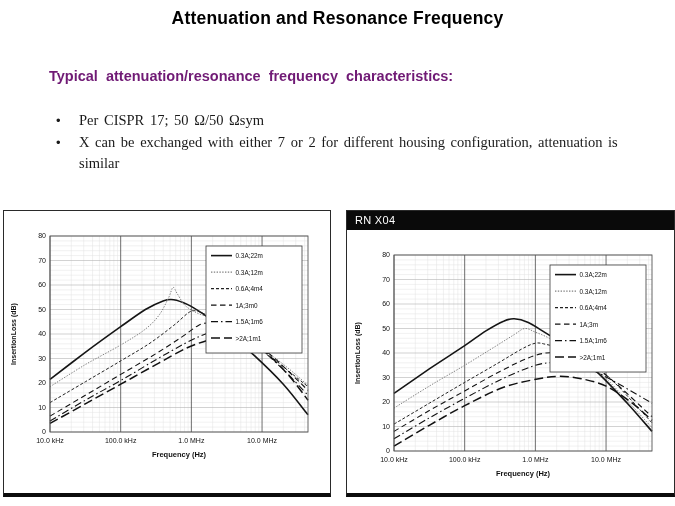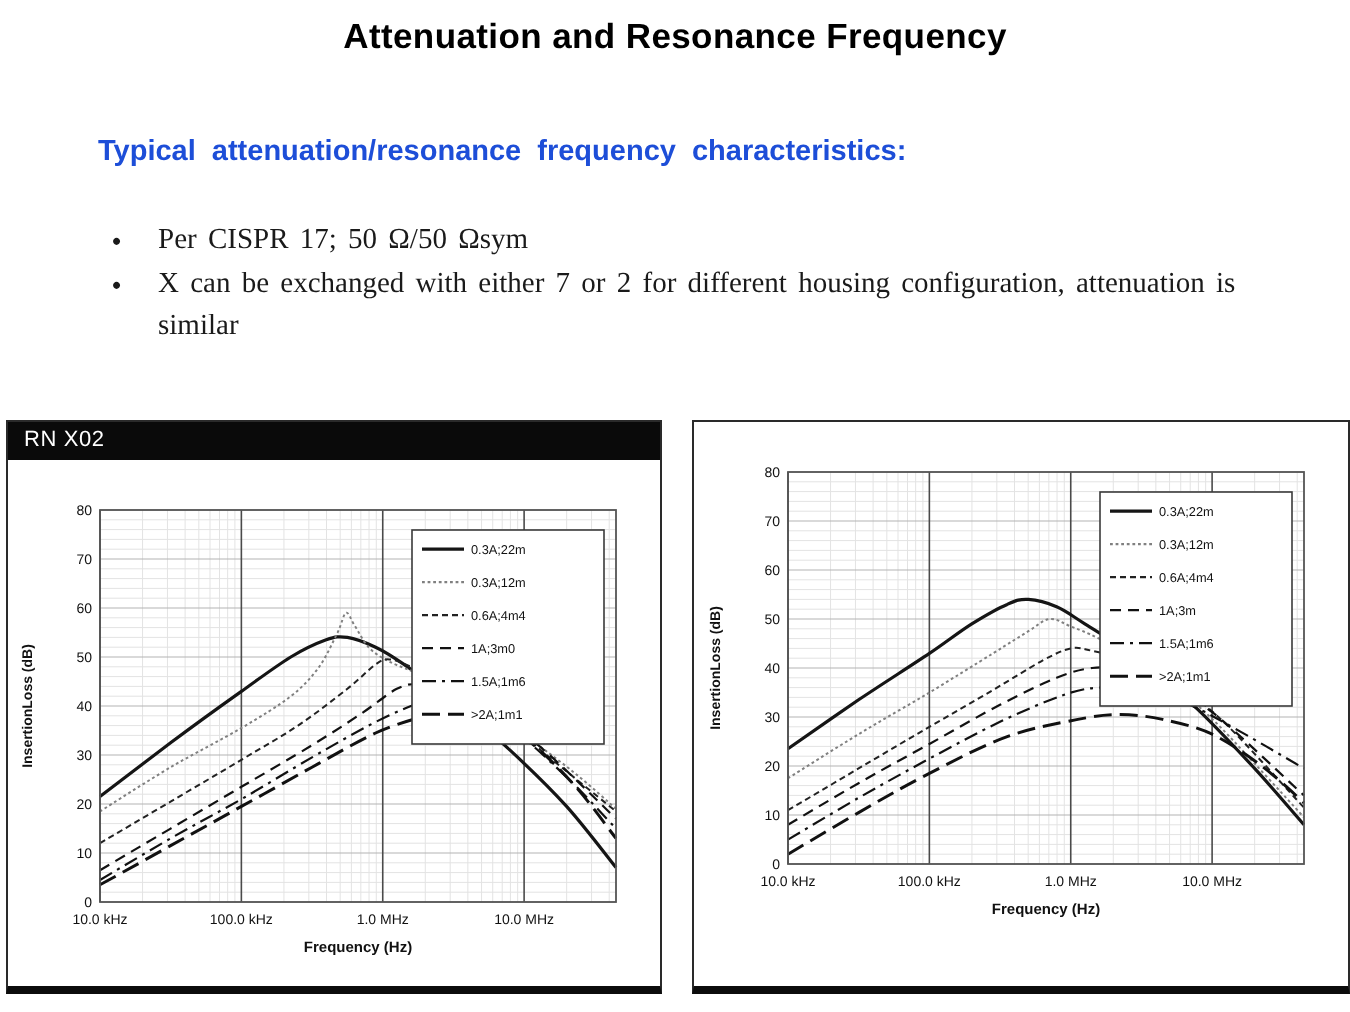--- a/index.html
+++ b/index.html
@@ -8,21 +8,21 @@
     font-family:"Liberation Sans", sans-serif;color:#111;
     -webkit-font-smoothing:antialiased;
   }
   .slide{position:relative;width:675px;height:506px;overflow:hidden;background:#fff;}
   .slide-title{
     position:absolute;top:8px;left:0;width:675px;margin:0;
     text-align:center;font-size:17.5px;font-weight:bold;letter-spacing:.2px;color:#000;
   }
   .subheading{
     position:absolute;top:68px;left:49px;margin:0;
-    font-size:14.5px;font-weight:bold;word-spacing:4px;color:#1d4ed8;
+    font-size:14.5px;font-weight:bold;word-spacing:4px;color:#701a75;
   }
   .bullets{position:absolute;top:110px;left:56px;width:585px;font-size:14.5px;line-height:21.5px;word-spacing:2px;color:#1a1a1a;}
   .bullet{display:flex;align-items:flex-start;}
   .bullet .dot{width:23px;flex:0 0 23px;font-size:13px;line-height:21.5px;}
   .bullet .txt{flex:1;max-width:552px;font-family:Liberation Serif, serif;}
   .charts{position:absolute;top:210px;left:0;width:675px;height:290px;}
   .panel{
     position:absolute;top:0;height:287px;background:#fff;box-sizing:border-box;
     border:1px solid #2a2a2a;border-bottom:4px solid #0c0c0c;
   }
@@ -50,22 +50,140 @@
     </div>
     <div class="bullet">
       <span class="dot">•</span>
       <span class="txt">X can be exchanged with either 7 or 2 for different housing configuration, attenuation is similar</span>
     </div>
   </div>
 
   <div class="charts">
 
     <div class="panel panel-x02">
+      <svg class="chart" width="326" height="262" viewBox="0 0 326 262">
+          <g>
+            <line x1="46" x2="304" y1="215.1" y2="215.1" stroke="#e3e3e3" stroke-width="0.5"></line>
+            <line x1="46" x2="304" y1="210.2" y2="210.2" stroke="#e3e3e3" stroke-width="0.5"></line>
+            <line x1="46" x2="304" y1="205.3" y2="205.3" stroke="#e3e3e3" stroke-width="0.5"></line>
+            <line x1="46" x2="304" y1="200.4" y2="200.4" stroke="#e3e3e3" stroke-width="0.5"></line>
+            <line x1="46" x2="304" y1="190.6" y2="190.6" stroke="#e3e3e3" stroke-width="0.5"></line>
+            <line x1="46" x2="304" y1="185.7" y2="185.7" stroke="#e3e3e3" stroke-width="0.5"></line>
+            <line x1="46" x2="304" y1="180.8" y2="180.8" stroke="#e3e3e3" stroke-width="0.5"></line>
+            <line x1="46" x2="304" y1="175.9" y2="175.9" stroke="#e3e3e3" stroke-width="0.5"></line>
+            <line x1="46" x2="304" y1="166.1" y2="166.1" stroke="#e3e3e3" stroke-width="0.5"></line>
+            <line x1="46" x2="304" y1="161.2" y2="161.2" stroke="#e3e3e3" stroke-width="0.5"></line>
+            <line x1="46" x2="304" y1="156.3" y2="156.3" stroke="#e3e3e3" stroke-width="0.5"></line>
+            <line x1="46" x2="304" y1="151.4" y2="151.4" stroke="#e3e3e3" stroke-width="0.5"></line>
+            <line x1="46" x2="304" y1="141.6" y2="141.6" stroke="#e3e3e3" stroke-width="0.5"></line>
+            <line x1="46" x2="304" y1="136.7" y2="136.7" stroke="#e3e3e3" stroke-width="0.5"></line>
+            <line x1="46" x2="304" y1="131.8" y2="131.8" stroke="#e3e3e3" stroke-width="0.5"></line>
+            <line x1="46" x2="304" y1="126.9" y2="126.9" stroke="#e3e3e3" stroke-width="0.5"></line>
+            <line x1="46" x2="304" y1="117.1" y2="117.1" stroke="#e3e3e3" stroke-width="0.5"></line>
+            <line x1="46" x2="304" y1="112.19999999999999" y2="112.19999999999999" stroke="#e3e3e3" stroke-width="0.5"></line>
+            <line x1="46" x2="304" y1="107.30000000000001" y2="107.30000000000001" stroke="#e3e3e3" stroke-width="0.5"></line>
+            <line x1="46" x2="304" y1="102.4" y2="102.4" stroke="#e3e3e3" stroke-width="0.5"></line>
+            <line x1="46" x2="304" y1="92.6" y2="92.6" stroke="#e3e3e3" stroke-width="0.5"></line>
+            <line x1="46" x2="304" y1="87.69999999999999" y2="87.69999999999999" stroke="#e3e3e3" stroke-width="0.5"></line>
+            <line x1="46" x2="304" y1="82.80000000000001" y2="82.80000000000001" stroke="#e3e3e3" stroke-width="0.5"></line>
+            <line x1="46" x2="304" y1="77.9" y2="77.9" stroke="#e3e3e3" stroke-width="0.5"></line>
+            <line x1="46" x2="304" y1="68.1" y2="68.1" stroke="#e3e3e3" stroke-width="0.5"></line>
+            <line x1="46" x2="304" y1="63.19999999999999" y2="63.19999999999999" stroke="#e3e3e3" stroke-width="0.5"></line>
+            <line x1="46" x2="304" y1="58.30000000000001" y2="58.30000000000001" stroke="#e3e3e3" stroke-width="0.5"></line>
+            <line x1="46" x2="304" y1="53.400000000000006" y2="53.400000000000006" stroke="#e3e3e3" stroke-width="0.5"></line>
+            <line x1="46" x2="304" y1="43.599999999999994" y2="43.599999999999994" stroke="#e3e3e3" stroke-width="0.5"></line>
+            <line x1="46" x2="304" y1="38.69999999999999" y2="38.69999999999999" stroke="#e3e3e3" stroke-width="0.5"></line>
+            <line x1="46" x2="304" y1="33.80000000000001" y2="33.80000000000001" stroke="#e3e3e3" stroke-width="0.5"></line>
+            <line x1="46" x2="304" y1="28.900000000000006" y2="28.900000000000006" stroke="#e3e3e3" stroke-width="0.5"></line>
+            <line x1="67.27828462501566" x2="67.27828462501566" y1="24" y2="220" stroke="#e3e3e3" stroke-width="0.5"></line>
+            <line x1="79.72528321032135" x2="79.72528321032135" y1="24" y2="220" stroke="#e3e3e3" stroke-width="0.5"></line>
+            <line x1="88.55656925003132" x2="88.55656925003132" y1="24" y2="220" stroke="#e3e3e3" stroke-width="0.5"></line>
+            <line x1="95.40664688183365" x2="95.40664688183365" y1="24" y2="220" stroke="#e3e3e3" stroke-width="0.5"></line>
+            <line x1="101.00356783533701" x2="101.00356783533701" y1="24" y2="220" stroke="#e3e3e3" stroke-width="0.5"></line>
+            <line x1="105.73569707498035" x2="105.73569707498035" y1="24" y2="220" stroke="#e3e3e3" stroke-width="0.5"></line>
+            <line x1="109.83485387504697" x2="109.83485387504697" y1="24" y2="220" stroke="#e3e3e3" stroke-width="0.5"></line>
+            <line x1="113.45056642064272" x2="113.45056642064272" y1="24" y2="220" stroke="#e3e3e3" stroke-width="0.5"></line>
+            <line x1="137.96321613186495" x2="137.96321613186495" y1="24" y2="220" stroke="#e3e3e3" stroke-width="0.5"></line>
+            <line x1="150.41021471717067" x2="150.41021471717067" y1="24" y2="220" stroke="#e3e3e3" stroke-width="0.5"></line>
+            <line x1="159.2415007568806" x2="159.2415007568806" y1="24" y2="220" stroke="#e3e3e3" stroke-width="0.5"></line>
+            <line x1="166.09157838868296" x2="166.09157838868296" y1="24" y2="220" stroke="#e3e3e3" stroke-width="0.5"></line>
+            <line x1="171.68849934218633" x2="171.68849934218633" y1="24" y2="220" stroke="#e3e3e3" stroke-width="0.5"></line>
+            <line x1="176.42062858182965" x2="176.42062858182965" y1="24" y2="220" stroke="#e3e3e3" stroke-width="0.5"></line>
+            <line x1="180.51978538189627" x2="180.51978538189627" y1="24" y2="220" stroke="#e3e3e3" stroke-width="0.5"></line>
+            <line x1="184.13549792749203" x2="184.13549792749203" y1="24" y2="220" stroke="#e3e3e3" stroke-width="0.5"></line>
+            <line x1="208.64814763871428" x2="208.64814763871428" y1="24" y2="220" stroke="#e3e3e3" stroke-width="0.5"></line>
+            <line x1="221.09514622401997" x2="221.09514622401997" y1="24" y2="220" stroke="#e3e3e3" stroke-width="0.5"></line>
+            <line x1="229.92643226372994" x2="229.92643226372994" y1="24" y2="220" stroke="#e3e3e3" stroke-width="0.5"></line>
+            <line x1="236.77650989553226" x2="236.77650989553226" y1="24" y2="220" stroke="#e3e3e3" stroke-width="0.5"></line>
+            <line x1="242.37343084903563" x2="242.37343084903563" y1="24" y2="220" stroke="#e3e3e3" stroke-width="0.5"></line>
+            <line x1="247.10556008867897" x2="247.10556008867897" y1="24" y2="220" stroke="#e3e3e3" stroke-width="0.5"></line>
+            <line x1="251.2047168887456" x2="251.2047168887456" y1="24" y2="220" stroke="#e3e3e3" stroke-width="0.5"></line>
+            <line x1="254.82042943434132" x2="254.82042943434132" y1="24" y2="220" stroke="#e3e3e3" stroke-width="0.5"></line>
+            <line x1="279.3330791455636" x2="279.3330791455636" y1="24" y2="220" stroke="#e3e3e3" stroke-width="0.5"></line>
+            <line x1="291.78007773086927" x2="291.78007773086927" y1="24" y2="220" stroke="#e3e3e3" stroke-width="0.5"></line>
+            <line x1="300.61136377057926" x2="300.61136377057926" y1="24" y2="220" stroke="#e3e3e3" stroke-width="0.5"></line>
+            <line x1="46" x2="304" y1="220" y2="220" stroke="#b4b4b4" stroke-width="0.6"></line>
+            <line x1="46" x2="304" y1="195.5" y2="195.5" stroke="#b4b4b4" stroke-width="0.6"></line>
+            <line x1="46" x2="304" y1="171" y2="171" stroke="#b4b4b4" stroke-width="0.6"></line>
+            <line x1="46" x2="304" y1="146.5" y2="146.5" stroke="#b4b4b4" stroke-width="0.6"></line>
+            <line x1="46" x2="304" y1="122" y2="122" stroke="#b4b4b4" stroke-width="0.6"></line>
+            <line x1="46" x2="304" y1="97.5" y2="97.5" stroke="#b4b4b4" stroke-width="0.6"></line>
+            <line x1="46" x2="304" y1="73" y2="73" stroke="#b4b4b4" stroke-width="0.6"></line>
+            <line x1="46" x2="304" y1="48.5" y2="48.5" stroke="#b4b4b4" stroke-width="0.6"></line>
+            <line x1="46" x2="304" y1="24" y2="24" stroke="#b4b4b4" stroke-width="0.6"></line>
+            <line x1="46" x2="46" y1="24" y2="220" stroke="#4a4a4a" stroke-width="0.8"></line>
+            <line x1="116.68493150684931" x2="116.68493150684931" y1="24" y2="220" stroke="#4a4a4a" stroke-width="0.8"></line>
+            <line x1="187.36986301369862" x2="187.36986301369862" y1="24" y2="220" stroke="#4a4a4a" stroke-width="0.8"></line>
+            <line x1="258.05479452054794" x2="258.05479452054794" y1="24" y2="220" stroke="#4a4a4a" stroke-width="0.8"></line>
+          </g>
+          <text x="42" y="222.4" text-anchor="end" font-size="7" fill="#111111">0</text>
+          <text x="42" y="197.9" text-anchor="end" font-size="7" fill="#111111">10</text>
+          <text x="42" y="173.4" text-anchor="end" font-size="7" fill="#111111">20</text>
+          <text x="42" y="148.9" text-anchor="end" font-size="7" fill="#111111">30</text>
+          <text x="42" y="124.4" text-anchor="end" font-size="7" fill="#111111">40</text>
+          <text x="42" y="99.9" text-anchor="end" font-size="7" fill="#111111">50</text>
+          <text x="42" y="75.4" text-anchor="end" font-size="7" fill="#111111">60</text>
+          <text x="42" y="50.9" text-anchor="end" font-size="7" fill="#111111">70</text>
+          <text x="42" y="26.4" text-anchor="end" font-size="7" fill="#111111">80</text>
+          <text x="46" y="231" text-anchor="middle" font-size="7" fill="#111111">10.0 kHz</text>
+          <text x="116.68493150684931" y="231" text-anchor="middle" font-size="7" fill="#111111">100.0 kHz</text>
+          <text x="187.36986301369862" y="231" text-anchor="middle" font-size="7" fill="#111111">1.0 MHz</text>
+          <text x="258.05479452054794" y="231" text-anchor="middle" font-size="7" fill="#111111">10.0 MHz</text>
+          <g fill="none">
+            <path d="M46.0,167.3C51.9,162.8 69.6,149.2 81.3,140.4C93.1,131.6 106.7,121.8 116.7,114.7C126.7,107.5 134.4,101.8 141.4,97.5C148.5,93.2 154.4,90.6 159.1,88.9C163.8,87.3 165.6,87.1 169.7,87.7C173.8,88.3 179.1,90.4 183.8,92.6C188.5,94.8 191.5,96.7 198.0,101.2C204.5,105.7 213.9,112.4 222.7,119.6C231.5,126.7 241.6,135.3 251.0,144.1C260.4,152.8 270.4,162.4 279.3,172.2C288.1,182.0 299.9,197.7 304.0,202.8" stroke="#151515" stroke-width="1.6" stroke-linecap="butt"></path>
+            <path d="M46.0,174.7C51.9,171.0 69.6,159.6 81.3,152.6C93.1,145.7 106.7,138.9 116.7,133.0C126.7,127.1 134.9,122.2 141.4,117.1C147.9,112.0 151.7,107.7 155.6,102.4C159.4,97.1 162.5,89.7 164.8,85.3C167.0,80.8 167.6,76.1 169.0,75.4C170.4,74.8 171.3,78.7 173.2,81.6C175.1,84.4 177.4,89.5 180.3,92.6C183.2,95.7 186.2,97.5 190.9,99.9C195.6,102.4 202.1,104.2 208.6,107.3C215.1,110.4 221.5,113.4 229.8,118.3C238.0,123.2 249.2,130.6 258.1,136.7C266.9,142.8 275.1,148.9 282.8,155.1C290.5,161.2 300.5,170.4 304.0,173.4" stroke="#808080" stroke-width="1" stroke-linecap="butt" stroke-dasharray="1.4,1.4"></path>
+            <path d="M46.0,190.6C51.9,187.1 69.6,176.7 81.3,169.8C93.1,162.8 106.1,155.3 116.7,148.9C127.3,142.6 136.1,137.7 145.0,131.8C153.8,125.9 163.2,118.5 169.7,113.4C176.2,108.3 180.3,103.6 183.8,101.2C187.4,98.7 188.0,98.5 190.9,98.7C193.8,98.9 196.8,100.4 201.5,102.4C206.2,104.4 212.1,107.1 219.2,111.0C226.2,114.9 235.1,119.3 243.9,125.7C252.8,132.0 262.2,140.8 272.2,148.9C282.2,157.1 298.7,170.4 304.0,174.7" stroke="#222222" stroke-width="1" stroke-linecap="butt" stroke-dasharray="3,2"></path>
+            <path d="M46.0,204.1C51.9,200.6 69.6,190.2 81.3,183.3C93.1,176.3 104.9,169.4 116.7,162.4C128.5,155.5 142.0,147.7 152.0,141.6C162.0,135.5 169.7,130.4 176.8,125.7C183.8,121.0 189.7,115.9 194.4,113.4C199.2,111.0 201.5,111.0 205.0,111.0C208.6,111.0 210.3,111.4 215.6,113.4C220.9,115.5 228.6,118.5 236.8,123.2C245.1,127.9 253.9,132.4 265.1,141.6C276.3,150.8 297.5,172.2 304.0,178.3" stroke="#111111" stroke-width="1.1" stroke-linecap="butt" stroke-dasharray="5.5,3.5"></path>
+            <path d="M46.0,209.0C51.9,205.5 69.6,194.9 81.3,188.2C93.1,181.4 104.9,175.3 116.7,168.6C128.5,161.8 141.4,153.8 152.0,147.7C162.6,141.6 172.1,136.1 180.3,131.8C188.5,127.5 196.2,124.0 201.5,122.0C206.8,120.0 208.0,119.3 212.1,119.6C216.2,119.8 219.8,121.0 226.2,123.2C232.7,125.5 242.2,127.3 251.0,133.0C259.8,138.7 270.4,149.2 279.3,157.5C288.1,165.9 299.9,179.0 304.0,183.3" stroke="#111111" stroke-width="1.1" stroke-linecap="butt" stroke-dasharray="7,3,1.5,3"></path>
+            <path d="M46.0,211.4C51.9,208.2 69.6,198.4 81.3,191.8C93.1,185.3 104.9,178.8 116.7,172.2C128.5,165.7 140.8,158.8 152.0,152.6C163.2,146.5 174.4,139.8 183.8,135.5C193.3,131.2 202.7,128.7 208.6,126.9C214.5,125.1 215.1,124.5 219.2,124.5C223.3,124.5 226.8,124.7 233.3,126.9C239.8,129.1 249.8,132.2 258.1,137.9C266.3,143.6 275.1,152.8 282.8,161.2C290.5,169.6 300.5,183.7 304.0,188.2" stroke="#111111" stroke-width="1.5" stroke-linecap="butt" stroke-dasharray="9,4"></path>
+          </g>
+          <g>
+            <rect x="202" y="34" width="96" height="107" fill="#ffffff" stroke="#3a3a3a" stroke-width="0.8"></rect>
+            <line x1="207" x2="228" y1="43.6" y2="43.6" stroke="#151515" stroke-width="1.6"></line>
+            <text x="231.5" y="46" font-size="6.4" fill="#111111">0.3A;22m</text>
+            <line x1="207" x2="228" y1="60.1" y2="60.1" stroke="#808080" stroke-width="1.1" stroke-dasharray="1.4,1.4"></line>
+            <text x="231.5" y="62.5" font-size="6.4" fill="#111111">0.3A;12m</text>
+            <line x1="207" x2="228" y1="76.6" y2="76.6" stroke="#222222" stroke-width="1.1" stroke-dasharray="3,2"></line>
+            <text x="231.5" y="79" font-size="6.4" fill="#111111">0.6A;4m4</text>
+            <line x1="207" x2="228" y1="93.1" y2="93.1" stroke="#111111" stroke-width="1.1" stroke-dasharray="5.5,3.5"></line>
+            <text x="231.5" y="95.5" font-size="6.4" fill="#111111">1A;3m0</text>
+            <line x1="207" x2="228" y1="109.6" y2="109.6" stroke="#111111" stroke-width="1.1" stroke-dasharray="7,3,1.5,3"></line>
+            <text x="231.5" y="112" font-size="6.4" fill="#111111">1.5A;1m6</text>
+            <line x1="207" x2="228" y1="126.1" y2="126.1" stroke="#111111" stroke-width="1.5" stroke-dasharray="9,4"></line>
+            <text x="231.5" y="128.5" font-size="6.4" fill="#111111">&gt;2A;1m1</text>
+          </g>
+          <rect x="46" y="24" width="258" height="196" fill="none" stroke="#555555" stroke-width="0.9"></rect>
+          <text x="175" y="245" text-anchor="middle" font-size="7.5" font-weight="bold" fill="#111111">Frequency (Hz)</text>
+          <text x="12" y="122" text-anchor="middle" font-size="7" font-weight="bold" fill="#111111" transform="rotate(-90 12 122)">InsertionLoss (dB)</text>
+        </svg>
+    </div>
+
+    <div class="panel panel-x04">
       <div class="panel-header">
-        <span>RN X02</span>
+        <span>RN X04</span>
       </div>
       <svg class="chart" width="326" height="262" viewBox="0 0 326 262">
           <g>
             <line x1="46" x2="304" y1="215.1" y2="215.1" stroke="#e3e3e3" stroke-width="0.5"></line>
             <line x1="46" x2="304" y1="210.2" y2="210.2" stroke="#e3e3e3" stroke-width="0.5"></line>
             <line x1="46" x2="304" y1="205.3" y2="205.3" stroke="#e3e3e3" stroke-width="0.5"></line>
             <line x1="46" x2="304" y1="200.4" y2="200.4" stroke="#e3e3e3" stroke-width="0.5"></line>
             <line x1="46" x2="304" y1="190.6" y2="190.6" stroke="#e3e3e3" stroke-width="0.5"></line>
             <line x1="46" x2="304" y1="185.7" y2="185.7" stroke="#e3e3e3" stroke-width="0.5"></line>
             <line x1="46" x2="304" y1="180.8" y2="180.8" stroke="#e3e3e3" stroke-width="0.5"></line>
@@ -142,138 +260,20 @@
           <text x="42" y="124.4" text-anchor="end" font-size="7" fill="#111111">40</text>
           <text x="42" y="99.9" text-anchor="end" font-size="7" fill="#111111">50</text>
           <text x="42" y="75.4" text-anchor="end" font-size="7" fill="#111111">60</text>
           <text x="42" y="50.9" text-anchor="end" font-size="7" fill="#111111">70</text>
           <text x="42" y="26.4" text-anchor="end" font-size="7" fill="#111111">80</text>
           <text x="46" y="231" text-anchor="middle" font-size="7" fill="#111111">10.0 kHz</text>
           <text x="116.68493150684931" y="231" text-anchor="middle" font-size="7" fill="#111111">100.0 kHz</text>
           <text x="187.36986301369862" y="231" text-anchor="middle" font-size="7" fill="#111111">1.0 MHz</text>
           <text x="258.05479452054794" y="231" text-anchor="middle" font-size="7" fill="#111111">10.0 MHz</text>
           <g fill="none">
-            <path d="M46.0,167.3C51.9,162.8 69.6,149.2 81.3,140.4C93.1,131.6 106.7,121.8 116.7,114.7C126.7,107.5 134.4,101.8 141.4,97.5C148.5,93.2 154.4,90.6 159.1,88.9C163.8,87.3 165.6,87.1 169.7,87.7C173.8,88.3 179.1,90.4 183.8,92.6C188.5,94.8 191.5,96.7 198.0,101.2C204.5,105.7 213.9,112.4 222.7,119.6C231.5,126.7 241.6,135.3 251.0,144.1C260.4,152.8 270.4,162.4 279.3,172.2C288.1,182.0 299.9,197.7 304.0,202.8" stroke="#151515" stroke-width="1.6" stroke-linecap="butt"></path>
-            <path d="M46.0,174.7C51.9,171.0 69.6,159.6 81.3,152.6C93.1,145.7 106.7,138.9 116.7,133.0C126.7,127.1 134.9,122.2 141.4,117.1C147.9,112.0 151.7,107.7 155.6,102.4C159.4,97.1 162.5,89.7 164.8,85.3C167.0,80.8 167.6,76.1 169.0,75.4C170.4,74.8 171.3,78.7 173.2,81.6C175.1,84.4 177.4,89.5 180.3,92.6C183.2,95.7 186.2,97.5 190.9,99.9C195.6,102.4 202.1,104.2 208.6,107.3C215.1,110.4 221.5,113.4 229.8,118.3C238.0,123.2 249.2,130.6 258.1,136.7C266.9,142.8 275.1,148.9 282.8,155.1C290.5,161.2 300.5,170.4 304.0,173.4" stroke="#808080" stroke-width="1" stroke-linecap="butt" stroke-dasharray="1.4,1.4"></path>
-            <path d="M46.0,190.6C51.9,187.1 69.6,176.7 81.3,169.8C93.1,162.8 106.1,155.3 116.7,148.9C127.3,142.6 136.1,137.7 145.0,131.8C153.8,125.9 163.2,118.5 169.7,113.4C176.2,108.3 180.3,103.6 183.8,101.2C187.4,98.7 188.0,98.5 190.9,98.7C193.8,98.9 196.8,100.4 201.5,102.4C206.2,104.4 212.1,107.1 219.2,111.0C226.2,114.9 235.1,119.3 243.9,125.7C252.8,132.0 262.2,140.8 272.2,148.9C282.2,157.1 298.7,170.4 304.0,174.7" stroke="#222222" stroke-width="1" stroke-linecap="butt" stroke-dasharray="3,2"></path>
-            <path d="M46.0,204.1C51.9,200.6 69.6,190.2 81.3,183.3C93.1,176.3 104.9,169.4 116.7,162.4C128.5,155.5 142.0,147.7 152.0,141.6C162.0,135.5 169.7,130.4 176.8,125.7C183.8,121.0 189.7,115.9 194.4,113.4C199.2,111.0 201.5,111.0 205.0,111.0C208.6,111.0 210.3,111.4 215.6,113.4C220.9,115.5 228.6,118.5 236.8,123.2C245.1,127.9 253.9,132.4 265.1,141.6C276.3,150.8 297.5,172.2 304.0,178.3" stroke="#111111" stroke-width="1.1" stroke-linecap="butt" stroke-dasharray="5.5,3.5"></path>
-            <path d="M46.0,209.0C51.9,205.5 69.6,194.9 81.3,188.2C93.1,181.4 104.9,175.3 116.7,168.6C128.5,161.8 141.4,153.8 152.0,147.7C162.6,141.6 172.1,136.1 180.3,131.8C188.5,127.5 196.2,124.0 201.5,122.0C206.8,120.0 208.0,119.3 212.1,119.6C216.2,119.8 219.8,121.0 226.2,123.2C232.7,125.5 242.2,127.3 251.0,133.0C259.8,138.7 270.4,149.2 279.3,157.5C288.1,165.9 299.9,179.0 304.0,183.3" stroke="#111111" stroke-width="1.1" stroke-linecap="butt" stroke-dasharray="7,3,1.5,3"></path>
-            <path d="M46.0,211.4C51.9,208.2 69.6,198.4 81.3,191.8C93.1,185.3 104.9,178.8 116.7,172.2C128.5,165.7 140.8,158.8 152.0,152.6C163.2,146.5 174.4,139.8 183.8,135.5C193.3,131.2 202.7,128.7 208.6,126.9C214.5,125.1 215.1,124.5 219.2,124.5C223.3,124.5 226.8,124.7 233.3,126.9C239.8,129.1 249.8,132.2 258.1,137.9C266.3,143.6 275.1,152.8 282.8,161.2C290.5,169.6 300.5,183.7 304.0,188.2" stroke="#111111" stroke-width="1.5" stroke-linecap="butt" stroke-dasharray="9,4"></path>
-          </g>
-          <g>
-            <rect x="202" y="34" width="96" height="107" fill="#ffffff" stroke="#3a3a3a" stroke-width="0.8"></rect>
-            <line x1="207" x2="228" y1="43.6" y2="43.6" stroke="#151515" stroke-width="1.6"></line>
-            <text x="231.5" y="46" font-size="6.4" fill="#111111">0.3A;22m</text>
-            <line x1="207" x2="228" y1="60.1" y2="60.1" stroke="#808080" stroke-width="1.1" stroke-dasharray="1.4,1.4"></line>
-            <text x="231.5" y="62.5" font-size="6.4" fill="#111111">0.3A;12m</text>
-            <line x1="207" x2="228" y1="76.6" y2="76.6" stroke="#222222" stroke-width="1.1" stroke-dasharray="3,2"></line>
-            <text x="231.5" y="79" font-size="6.4" fill="#111111">0.6A;4m4</text>
-            <line x1="207" x2="228" y1="93.1" y2="93.1" stroke="#111111" stroke-width="1.1" stroke-dasharray="5.5,3.5"></line>
-            <text x="231.5" y="95.5" font-size="6.4" fill="#111111">1A;3m0</text>
-            <line x1="207" x2="228" y1="109.6" y2="109.6" stroke="#111111" stroke-width="1.1" stroke-dasharray="7,3,1.5,3"></line>
-            <text x="231.5" y="112" font-size="6.4" fill="#111111">1.5A;1m6</text>
-            <line x1="207" x2="228" y1="126.1" y2="126.1" stroke="#111111" stroke-width="1.5" stroke-dasharray="9,4"></line>
-            <text x="231.5" y="128.5" font-size="6.4" fill="#111111">&gt;2A;1m1</text>
-          </g>
-          <rect x="46" y="24" width="258" height="196" fill="none" stroke="#555555" stroke-width="0.9"></rect>
-          <text x="175" y="245" text-anchor="middle" font-size="7.5" font-weight="bold" fill="#111111">Frequency (Hz)</text>
-          <text x="12" y="122" text-anchor="middle" font-size="7" font-weight="bold" fill="#111111" transform="rotate(-90 12 122)">InsertionLoss (dB)</text>
-        </svg>
-    </div>
-
-    <div class="panel panel-x04">
-      <svg class="chart" width="326" height="262" viewBox="0 0 326 262">
-          <g>
-            <line x1="46" x2="304" y1="215.1" y2="215.1" stroke="#e3e3e3" stroke-width="0.5"></line>
-            <line x1="46" x2="304" y1="210.2" y2="210.2" stroke="#e3e3e3" stroke-width="0.5"></line>
-            <line x1="46" x2="304" y1="205.3" y2="205.3" stroke="#e3e3e3" stroke-width="0.5"></line>
-            <line x1="46" x2="304" y1="200.4" y2="200.4" stroke="#e3e3e3" stroke-width="0.5"></line>
-            <line x1="46" x2="304" y1="190.6" y2="190.6" stroke="#e3e3e3" stroke-width="0.5"></line>
-            <line x1="46" x2="304" y1="185.7" y2="185.7" stroke="#e3e3e3" stroke-width="0.5"></line>
-            <line x1="46" x2="304" y1="180.8" y2="180.8" stroke="#e3e3e3" stroke-width="0.5"></line>
-            <line x1="46" x2="304" y1="175.9" y2="175.9" stroke="#e3e3e3" stroke-width="0.5"></line>
-            <line x1="46" x2="304" y1="166.1" y2="166.1" stroke="#e3e3e3" stroke-width="0.5"></line>
-            <line x1="46" x2="304" y1="161.2" y2="161.2" stroke="#e3e3e3" stroke-width="0.5"></line>
-            <line x1="46" x2="304" y1="156.3" y2="156.3" stroke="#e3e3e3" stroke-width="0.5"></line>
-            <line x1="46" x2="304" y1="151.4" y2="151.4" stroke="#e3e3e3" stroke-width="0.5"></line>
-            <line x1="46" x2="304" y1="141.6" y2="141.6" stroke="#e3e3e3" stroke-width="0.5"></line>
-            <line x1="46" x2="304" y1="136.7" y2="136.7" stroke="#e3e3e3" stroke-width="0.5"></line>
-            <line x1="46" x2="304" y1="131.8" y2="131.8" stroke="#e3e3e3" stroke-width="0.5"></line>
-            <line x1="46" x2="304" y1="126.9" y2="126.9" stroke="#e3e3e3" stroke-width="0.5"></line>
-            <line x1="46" x2="304" y1="117.1" y2="117.1" stroke="#e3e3e3" stroke-width="0.5"></line>
-            <line x1="46" x2="304" y1="112.19999999999999" y2="112.19999999999999" stroke="#e3e3e3" stroke-width="0.5"></line>
-            <line x1="46" x2="304" y1="107.30000000000001" y2="107.30000000000001" stroke="#e3e3e3" stroke-width="0.5"></line>
-            <line x1="46" x2="304" y1="102.4" y2="102.4" stroke="#e3e3e3" stroke-width="0.5"></line>
-            <line x1="46" x2="304" y1="92.6" y2="92.6" stroke="#e3e3e3" stroke-width="0.5"></line>
-            <line x1="46" x2="304" y1="87.69999999999999" y2="87.69999999999999" stroke="#e3e3e3" stroke-width="0.5"></line>
-            <line x1="46" x2="304" y1="82.80000000000001" y2="82.80000000000001" stroke="#e3e3e3" stroke-width="0.5"></line>
-            <line x1="46" x2="304" y1="77.9" y2="77.9" stroke="#e3e3e3" stroke-width="0.5"></line>
-            <line x1="46" x2="304" y1="68.1" y2="68.1" stroke="#e3e3e3" stroke-width="0.5"></line>
-            <line x1="46" x2="304" y1="63.19999999999999" y2="63.19999999999999" stroke="#e3e3e3" stroke-width="0.5"></line>
-            <line x1="46" x2="304" y1="58.30000000000001" y2="58.30000000000001" stroke="#e3e3e3" stroke-width="0.5"></line>
-            <line x1="46" x2="304" y1="53.400000000000006" y2="53.400000000000006" stroke="#e3e3e3" stroke-width="0.5"></line>
-            <line x1="46" x2="304" y1="43.599999999999994" y2="43.599999999999994" stroke="#e3e3e3" stroke-width="0.5"></line>
-            <line x1="46" x2="304" y1="38.69999999999999" y2="38.69999999999999" stroke="#e3e3e3" stroke-width="0.5"></line>
-            <line x1="46" x2="304" y1="33.80000000000001" y2="33.80000000000001" stroke="#e3e3e3" stroke-width="0.5"></line>
-            <line x1="46" x2="304" y1="28.900000000000006" y2="28.900000000000006" stroke="#e3e3e3" stroke-width="0.5"></line>
-            <line x1="67.27828462501566" x2="67.27828462501566" y1="24" y2="220" stroke="#e3e3e3" stroke-width="0.5"></line>
-            <line x1="79.72528321032135" x2="79.72528321032135" y1="24" y2="220" stroke="#e3e3e3" stroke-width="0.5"></line>
-            <line x1="88.55656925003132" x2="88.55656925003132" y1="24" y2="220" stroke="#e3e3e3" stroke-width="0.5"></line>
-            <line x1="95.40664688183365" x2="95.40664688183365" y1="24" y2="220" stroke="#e3e3e3" stroke-width="0.5"></line>
-            <line x1="101.00356783533701" x2="101.00356783533701" y1="24" y2="220" stroke="#e3e3e3" stroke-width="0.5"></line>
-            <line x1="105.73569707498035" x2="105.73569707498035" y1="24" y2="220" stroke="#e3e3e3" stroke-width="0.5"></line>
-            <line x1="109.83485387504697" x2="109.83485387504697" y1="24" y2="220" stroke="#e3e3e3" stroke-width="0.5"></line>
-            <line x1="113.45056642064272" x2="113.45056642064272" y1="24" y2="220" stroke="#e3e3e3" stroke-width="0.5"></line>
-            <line x1="137.96321613186495" x2="137.96321613186495" y1="24" y2="220" stroke="#e3e3e3" stroke-width="0.5"></line>
-            <line x1="150.41021471717067" x2="150.41021471717067" y1="24" y2="220" stroke="#e3e3e3" stroke-width="0.5"></line>
-            <line x1="159.2415007568806" x2="159.2415007568806" y1="24" y2="220" stroke="#e3e3e3" stroke-width="0.5"></line>
-            <line x1="166.09157838868296" x2="166.09157838868296" y1="24" y2="220" stroke="#e3e3e3" stroke-width="0.5"></line>
-            <line x1="171.68849934218633" x2="171.68849934218633" y1="24" y2="220" stroke="#e3e3e3" stroke-width="0.5"></line>
-            <line x1="176.42062858182965" x2="176.42062858182965" y1="24" y2="220" stroke="#e3e3e3" stroke-width="0.5"></line>
-            <line x1="180.51978538189627" x2="180.51978538189627" y1="24" y2="220" stroke="#e3e3e3" stroke-width="0.5"></line>
-            <line x1="184.13549792749203" x2="184.13549792749203" y1="24" y2="220" stroke="#e3e3e3" stroke-width="0.5"></line>
-            <line x1="208.64814763871428" x2="208.64814763871428" y1="24" y2="220" stroke="#e3e3e3" stroke-width="0.5"></line>
-            <line x1="221.09514622401997" x2="221.09514622401997" y1="24" y2="220" stroke="#e3e3e3" stroke-width="0.5"></line>
-            <line x1="229.92643226372994" x2="229.92643226372994" y1="24" y2="220" stroke="#e3e3e3" stroke-width="0.5"></line>
-            <line x1="236.77650989553226" x2="236.77650989553226" y1="24" y2="220" stroke="#e3e3e3" stroke-width="0.5"></line>
-            <line x1="242.37343084903563" x2="242.37343084903563" y1="24" y2="220" stroke="#e3e3e3" stroke-width="0.5"></line>
-            <line x1="247.10556008867897" x2="247.10556008867897" y1="24" y2="220" stroke="#e3e3e3" stroke-width="0.5"></line>
-            <line x1="251.2047168887456" x2="251.2047168887456" y1="24" y2="220" stroke="#e3e3e3" stroke-width="0.5"></line>
-            <line x1="254.82042943434132" x2="254.82042943434132" y1="24" y2="220" stroke="#e3e3e3" stroke-width="0.5"></line>
-            <line x1="279.3330791455636" x2="279.3330791455636" y1="24" y2="220" stroke="#e3e3e3" stroke-width="0.5"></line>
-            <line x1="291.78007773086927" x2="291.78007773086927" y1="24" y2="220" stroke="#e3e3e3" stroke-width="0.5"></line>
-            <line x1="300.61136377057926" x2="300.61136377057926" y1="24" y2="220" stroke="#e3e3e3" stroke-width="0.5"></line>
-            <line x1="46" x2="304" y1="220" y2="220" stroke="#b4b4b4" stroke-width="0.6"></line>
-            <line x1="46" x2="304" y1="195.5" y2="195.5" stroke="#b4b4b4" stroke-width="0.6"></line>
-            <line x1="46" x2="304" y1="171" y2="171" stroke="#b4b4b4" stroke-width="0.6"></line>
-            <line x1="46" x2="304" y1="146.5" y2="146.5" stroke="#b4b4b4" stroke-width="0.6"></line>
-            <line x1="46" x2="304" y1="122" y2="122" stroke="#b4b4b4" stroke-width="0.6"></line>
-            <line x1="46" x2="304" y1="97.5" y2="97.5" stroke="#b4b4b4" stroke-width="0.6"></line>
-            <line x1="46" x2="304" y1="73" y2="73" stroke="#b4b4b4" stroke-width="0.6"></line>
-            <line x1="46" x2="304" y1="48.5" y2="48.5" stroke="#b4b4b4" stroke-width="0.6"></line>
-            <line x1="46" x2="304" y1="24" y2="24" stroke="#b4b4b4" stroke-width="0.6"></line>
-            <line x1="46" x2="46" y1="24" y2="220" stroke="#4a4a4a" stroke-width="0.8"></line>
-            <line x1="116.68493150684931" x2="116.68493150684931" y1="24" y2="220" stroke="#4a4a4a" stroke-width="0.8"></line>
-            <line x1="187.36986301369862" x2="187.36986301369862" y1="24" y2="220" stroke="#4a4a4a" stroke-width="0.8"></line>
-            <line x1="258.05479452054794" x2="258.05479452054794" y1="24" y2="220" stroke="#4a4a4a" stroke-width="0.8"></line>
-          </g>
-          <text x="42" y="222.4" text-anchor="end" font-size="7" fill="#111111">0</text>
-          <text x="42" y="197.9" text-anchor="end" font-size="7" fill="#111111">10</text>
-          <text x="42" y="173.4" text-anchor="end" font-size="7" fill="#111111">20</text>
-          <text x="42" y="148.9" text-anchor="end" font-size="7" fill="#111111">30</text>
-          <text x="42" y="124.4" text-anchor="end" font-size="7" fill="#111111">40</text>
-          <text x="42" y="99.9" text-anchor="end" font-size="7" fill="#111111">50</text>
-          <text x="42" y="75.4" text-anchor="end" font-size="7" fill="#111111">60</text>
-          <text x="42" y="50.9" text-anchor="end" font-size="7" fill="#111111">70</text>
-          <text x="42" y="26.4" text-anchor="end" font-size="7" fill="#111111">80</text>
-          <text x="46" y="231" text-anchor="middle" font-size="7" fill="#111111">10.0 kHz</text>
-          <text x="116.68493150684931" y="231" text-anchor="middle" font-size="7" fill="#111111">100.0 kHz</text>
-          <text x="187.36986301369862" y="231" text-anchor="middle" font-size="7" fill="#111111">1.0 MHz</text>
-          <text x="258.05479452054794" y="231" text-anchor="middle" font-size="7" fill="#111111">10.0 MHz</text>
-          <g fill="none">
             <path d="M46.0,162.4C51.9,158.3 69.6,145.9 81.3,137.9C93.1,130.0 107.3,121.0 116.7,114.7C126.1,108.3 131.4,104.0 137.9,99.9C144.4,95.9 150.8,92.2 155.6,90.2C160.3,88.1 162.0,87.5 166.2,87.7C170.3,87.9 175.6,89.3 180.3,91.4C185.0,93.4 187.4,95.5 194.4,99.9C201.5,104.4 213.3,111.2 222.7,118.3C232.1,125.5 241.6,133.8 251.0,142.8C260.4,151.8 270.4,162.6 279.3,172.2C288.1,181.8 299.9,195.7 304.0,200.4" stroke="#151515" stroke-width="1.6" stroke-linecap="butt"></path>
             <path d="M46.0,177.1C51.9,173.4 69.6,162.2 81.3,155.1C93.1,147.9 105.5,141.0 116.7,134.3C127.9,127.5 140.2,119.8 148.5,114.7C156.7,109.5 161.5,106.5 166.2,103.6C170.9,100.8 173.2,97.9 176.8,97.5C180.3,97.1 183.2,99.5 187.4,101.2C191.5,102.8 195.0,104.0 201.5,107.3C208.0,110.6 217.4,114.7 226.2,120.8C235.1,126.9 245.7,135.9 254.5,144.1C263.4,152.2 271.0,161.0 279.3,169.8C287.5,178.6 299.9,192.2 304.0,196.7" stroke="#808080" stroke-width="1" stroke-linecap="butt" stroke-dasharray="1.4,1.4"></path>
             <path d="M46.0,193.1C51.9,189.6 69.6,179.2 81.3,172.2C93.1,165.3 105.5,157.9 116.7,151.4C127.9,144.9 139.1,138.5 148.5,133.0C157.9,127.5 166.8,121.8 173.2,118.3C179.7,114.9 183.2,113.0 187.4,112.2C191.5,111.4 193.3,112.4 198.0,113.4C202.7,114.4 208.6,115.5 215.6,118.3C222.7,121.2 232.1,125.3 240.4,130.6C248.6,135.9 254.5,140.0 265.1,150.2C275.7,160.4 297.5,184.9 304.0,191.8" stroke="#222222" stroke-width="1" stroke-linecap="butt" stroke-dasharray="3,2"></path>
             <path d="M46.0,200.4C51.9,196.9 69.6,186.3 81.3,179.6C93.1,172.8 104.9,166.5 116.7,160.0C128.5,153.4 141.4,145.9 152.0,140.4C162.6,134.9 172.6,130.0 180.3,126.9C188.0,123.8 192.7,122.6 198.0,122.0C203.3,121.4 206.2,121.8 212.1,123.2C218.0,124.7 225.7,127.1 233.3,130.6C241.0,134.0 246.3,134.9 258.1,144.1C269.8,153.2 296.3,178.8 304.0,185.7" stroke="#111111" stroke-width="1.1" stroke-linecap="butt" stroke-dasharray="5.5,3.5"></path>
             <path d="M46.0,207.8C51.9,204.3 69.6,193.7 81.3,186.9C93.1,180.2 104.9,173.7 116.7,167.3C128.5,161.0 140.8,154.3 152.0,148.9C163.2,143.6 175.6,138.3 183.8,135.5C192.1,132.6 195.6,132.2 201.5,131.8C207.4,131.4 212.1,131.8 219.2,133.0C226.2,134.3 235.1,135.7 243.9,139.2C252.8,142.6 262.2,148.3 272.2,153.8C282.2,159.4 298.7,169.2 304.0,172.2" stroke="#111111" stroke-width="1.1" stroke-linecap="butt" stroke-dasharray="7,3,1.5,3"></path>
             <path d="M46.0,215.1C51.9,211.6 69.6,201.0 81.3,194.3C93.1,187.5 104.3,181.0 116.7,174.7C129.1,168.3 143.2,160.8 155.6,156.3C167.9,151.8 181.5,149.6 190.9,147.7C200.3,145.9 205.0,145.3 212.1,145.3C219.2,145.3 225.7,146.1 233.3,147.7C241.0,149.4 249.8,151.2 258.1,155.1C266.3,159.0 275.1,165.3 282.8,171.0C290.5,176.7 300.5,186.3 304.0,189.4" stroke="#111111" stroke-width="1.5" stroke-linecap="butt" stroke-dasharray="9,4"></path>
           </g>
           <g>
             <rect x="202" y="34" width="96" height="107" fill="#ffffff" stroke="#3a3a3a" stroke-width="0.8"></rect>
             <line x1="207" x2="228" y1="43.6" y2="43.6" stroke="#151515" stroke-width="1.6"></line>

